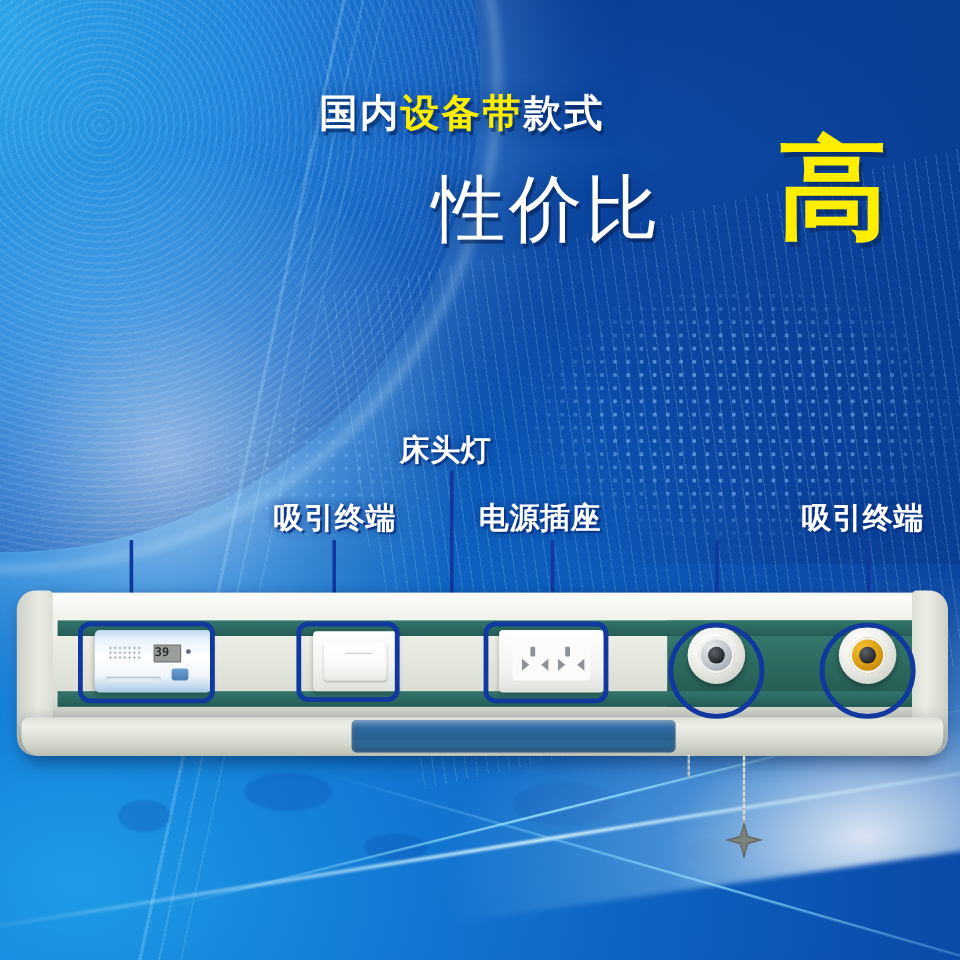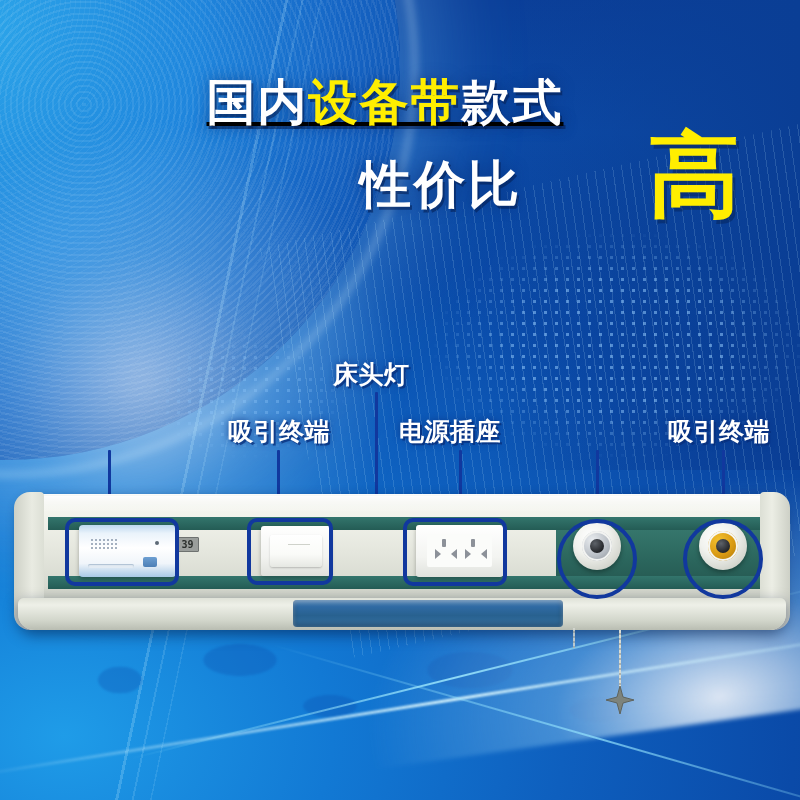--- a/index.html
+++ b/index.html
@@ -70,26 +70,26 @@
     background-image:radial-gradient(circle, rgba(150,205,255,.95) 1.6px, rgba(0,0,0,0) 1.8px);
     background-size:11px 11px;}
   .halftone2{position:absolute;left:140px;top:330px;width:210px;height:130px;opacity:.35;
     -webkit-mask-image:radial-gradient(closest-side,#000 50%,transparent 100%);
     mask-image:radial-gradient(closest-side,#000 50%,transparent 100%);
     background-image:radial-gradient(circle, rgba(150,205,255,.9) 1.5px, rgba(0,0,0,0) 1.7px);
     background-size:11px 11px;}
 
   
   .headline{position:absolute;left:0;top:78px;width:800px;text-align:center;}
-  .hl1{font-size:49px;font-weight:bold;letter-spacing:2px;line-height:1;margin-right:30px;
-    text-shadow:2px 3px 0 rgba(4,30,80,.55), 0 0 14px rgba(6,40,110,.6);text-decoration:underline;}
+  .hl1{font-size:32px;font-weight:bold;letter-spacing:2px;line-height:1;margin-right:30px;
+    text-shadow:2px 3px 0 rgba(4,30,80,.55), 0 0 14px rgba(6,40,110,.6);}
   .hl-w{color:#ffffff;}
   .hl-y{color:#ffee00;}
   .hl2row{position:relative;height:96px;margin-top:16px;}
-  .hl2{position:absolute;left:360px;top:8px;font-size:51px;font-weight:bold;color:#ffffff;letter-spacing:3px;
+  .hl2{position:absolute;left:360px;top:8px;font-size:61px;font-weight:normal;color:#ffffff;letter-spacing:3px;
     text-shadow:2px 3px 0 rgba(4,30,80,.55), 0 0 14px rgba(6,40,110,.6);}
   .hl3{position:absolute;left:648px;top:-14px;font-size:92px;font-weight:bold;color:#ffee00;line-height:1;
     text-shadow:3px 4px 0 rgba(4,30,80,.45);}
 
   
   .callout{position:absolute;font-weight:bold;color:#ffffff;white-space:nowrap;
     font-size:25px;letter-spacing:.5px;
     text-shadow:0 0 7px rgba(10,50,130,.95), 2px 2px 0 rgba(8,45,120,.75);}
   .lead{position:absolute;width:3px;background:#11389e;border-radius:1px;}
 
@@ -117,21 +117,21 @@
     background:linear-gradient(270deg,#cdd0c6,#eceee5 60%,#dcdfd5);}
 
   
   .intercom{position:absolute;left:61px;top:31px;width:97px;height:52px;border-radius:4px;
     background:linear-gradient(180deg,#bcd8ef 0%,#eaf3fb 16%,#ffffff 44%,#f0f5fa 74%,#a9c9e6 100%);
     box-shadow:0 2px 4px rgba(0,0,0,.3);}
   .ic-grille{position:absolute;left:11px;top:13px;width:28px;height:13px;
     background-image:radial-gradient(circle, #95a3b5 .9px, rgba(0,0,0,0) 1.1px);background-size:4px 4px;opacity:.85;}
   .ic-disp{position:absolute;left:49px;top:12px;width:21px;height:13px;background:#9a9e9b;
     border:1px solid #6e7270;border-radius:1px;color:#2b2f2c;font-size:10px;font-weight:bold;
-    text-align:center;line-height:13px;font-family:"DejaVu Sans Mono",monospace;margin-left:48px;}
+    text-align:left;line-height:13px;font-family:"DejaVu Sans Mono",monospace;}
   .ic-led{position:absolute;left:76px;top:16px;width:4px;height:4px;border-radius:50%;background:#5e6a76;}
   .ic-btn{position:absolute;left:64px;top:32px;width:14px;height:10px;border-radius:2px;
     background:linear-gradient(180deg,#6d9fd2,#4c7fb6);}
   .ic-slot{position:absolute;left:9px;top:39px;width:46px;height:4px;border-radius:2px;background:#e3ebf3;
     box-shadow:inset 0 1px 1px rgba(120,150,180,.5);}
 
   
   .switch-plate{position:absolute;left:243px;top:32px;width:70px;height:50px;border-radius:3px;
     background:linear-gradient(180deg,#ffffff,#f2f3f0 62%,#dfe1dc 100%);box-shadow:0 2px 4px rgba(0,0,0,.28);}
   .switch-rocker{position:absolute;left:9px;top:9px;width:52px;height:32px;border-radius:3px;

